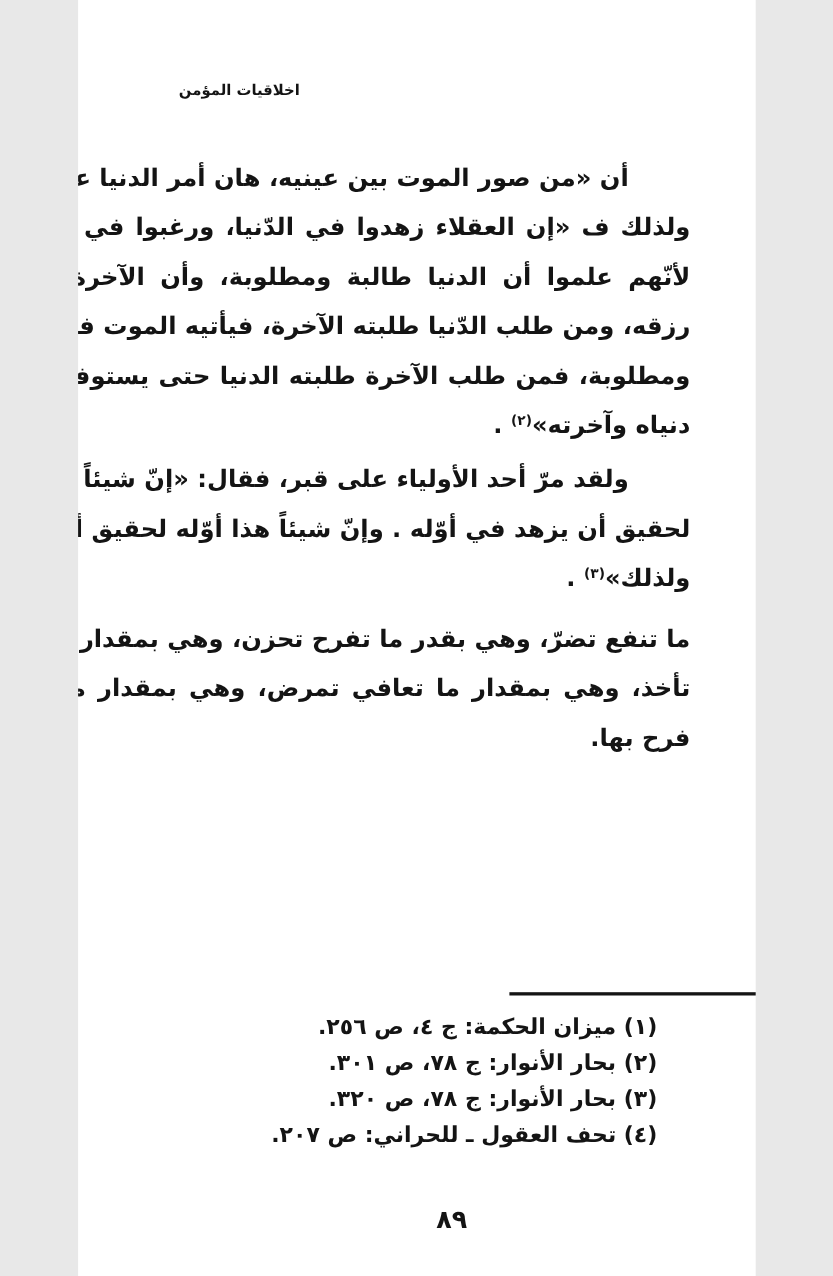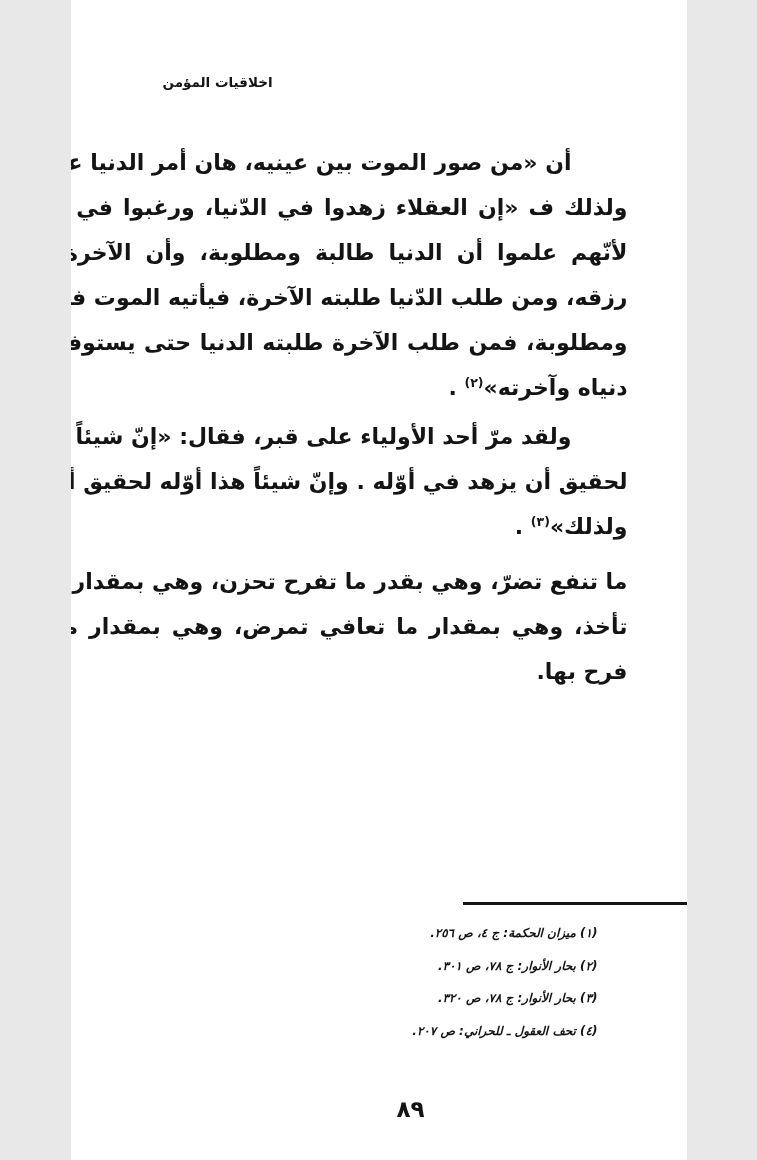--- a/index.html
+++ b/index.html
@@ -60,25 +60,24 @@
     height: 3px;
     background: #141414;
   }
   .footnotes {
     position: absolute;
     top: 917px;
     right: 89px;  
     text-align: right;
   }
   .fn {
-    font-size: 12px;
+    font-size: 20px;
     font-weight: bold;
     line-height: 32.5px;
     white-space: nowrap;
-    font-style: italic;
   }
   .page-number {
     position: absolute;
     top: 1096px;
     left: 0;
     width: 100%;
     text-align: center;
     font-size: 23px;
     font-weight: bold;
     padding-left: 32px;

